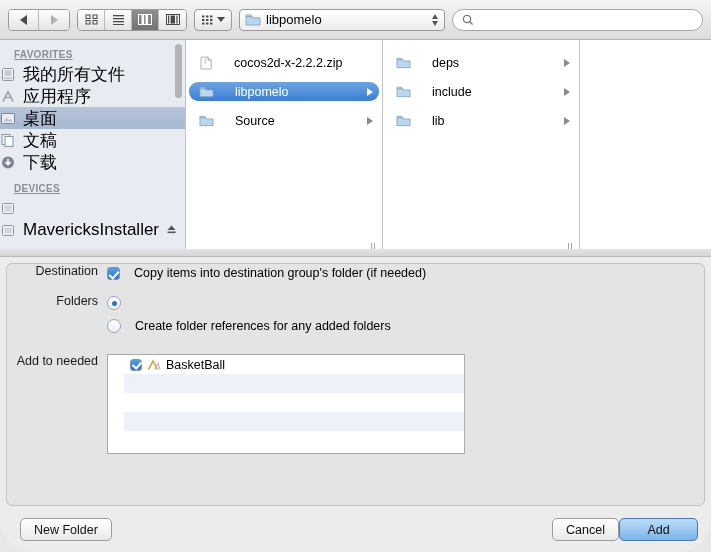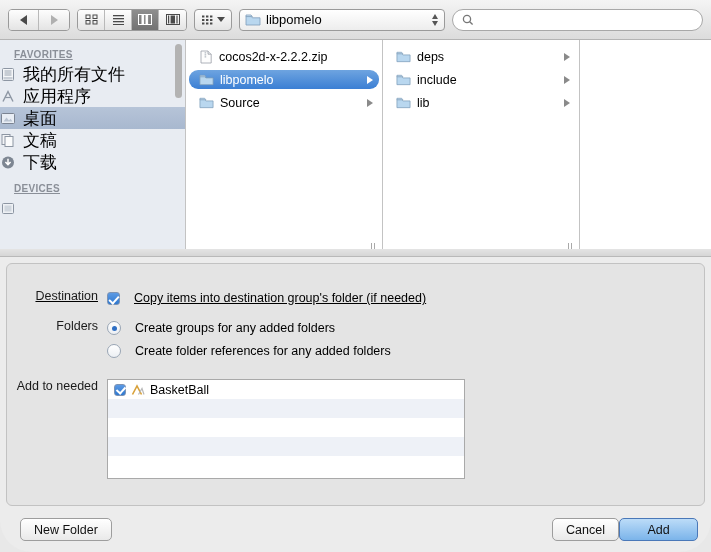--- a/index.html
+++ b/index.html
@@ -68,22 +68,22 @@
   .sb-item { height: 22px; display: flex; align-items: center; gap: 7px; font-size: 17px; }
   .sb-item.sel { background: linear-gradient(#b6c4d8, #a8b8cf); }
   .sb-item .nm { flex: 1; }
   .sb-icon { width: 16px; height: 15px; flex: 0 0 16px; }
   .sb-scroll { position: absolute; right: 3px; top: 4px; width: 7px; height: 54px;
                background: #b3b3b3; border-radius: 4px; }
   .eject { margin-right: 12px; }
 
   .col { width: 197px; height: 100%; border-right: 1px solid #c3c3c3; position: relative;
          background: #fff; padding-top: 3px; overflow: hidden; }
-  .col-row { height: 19px; display: flex; align-items: center; gap: 6px; padding: 0 6px 0 10px;
-             font-size: 12.5px; margin: 4px 3px; border-radius: 9px; }
+  .col-row { height: 19px; display: flex; align-items: center; gap: 21px; padding: 0 6px 0 10px;
+             font-size: 12.5px; margin: 10px 3px; border-radius: 9px; }
   .col-row.sel { background: linear-gradient(#6ea4e0, #3b7fd4); color: #fff; }
   .col-row .nm { flex: 1; white-space: nowrap; }
   .disc { width: 0; height: 0; border-top: 4px solid transparent; border-bottom: 4px solid transparent;
           border-left: 6px solid #8a8a8a; }
   .col-row.sel .disc { border-left-color: #fff; }
   .grip { position: absolute; bottom: 3px; right: 4px; width: 7px; height: 9px; }
   .grip i { display: inline-block; width: 1px; height: 9px; background: #a9a9a9; margin-right: 2px; vertical-align: top; }
   .col-empty { flex: 1; background: #fff; }
 
   .browser-btm { position: absolute; left: 0; top: 249px; width: 711px; height: 8px;
@@ -101,21 +101,21 @@
         border: 1px solid #7c93b4; background: linear-gradient(#5c9ae4, #2f78cf); }
   .cb::after { content: ""; position: absolute; left: 3px; top: 1px; width: 4px; height: 8px;
                border: solid #fff; border-width: 0 2px 2px 0; transform: rotate(42deg); }
   .radio { width: 14px; height: 14px; border-radius: 50%; flex: 0 0 14px; position: relative;
            border: 1px solid #9aa6b5; background: linear-gradient(#ffffff, #eceff3); }
   .radio.on::after { content: ""; position: absolute; left: 3.5px; top: 3.5px; width: 5px; height: 5px;
                      border-radius: 50%; background: #2f6fc4; }
   .optline { display: flex; align-items: center; gap: 14px; font-size: 12.5px; height: 18px; }
 
   .targetbox { width: 358px; height: 100px; background: #fff; border: 1px solid #a9a9a9; overflow: hidden; }
-  .trow { height: 19px; display: flex; align-items: center; gap: 5px; padding-left: 6px; font-size: 12.5px; }
+  .trow { height: 19px; display: flex; align-items: center; gap: 5px; padding-left: 6px; font-size: 12.5px; margin-left: 16px; }
   .trow:nth-child(even) { background: #eef1f7; }
   .trow .cb { width: 12px; height: 12px; flex: 0 0 12px; }
   .trow .cb::after { left: 2.5px; top: 0.5px; width: 4px; height: 7px; }
 
   
   .btmbar { position: absolute; left: 0; top: 506px; width: 711px; height: 46px; }
   .btn {
     height: 23px; padding: 0 13px; border: 1px solid #9d9d9d; border-radius: 5px;
     background: linear-gradient(#ffffff, #e9e9e9); font-size: 12.5px;
     font-family: "Liberation Sans", sans-serif; display: inline-flex; align-items: center;
@@ -275,20 +275,33 @@
 
       <div class="sb-head" style="padding-top:10px;">DEVICES</div>
 
       <div class="sb-item">
         <svg class="sb-icon" viewBox="0 0 16 15">
           <rect x="2.5" y="2.5" width="11" height="10" rx="1" fill="#eef1f5" stroke="#8d96a3"></rect>
           <rect x="4.5" y="4.5" width="7" height="6" fill="#cfd6de"></rect>
         </svg>
       </div>
 
+      <div class="sb-item">
+        <svg class="sb-icon" viewBox="0 0 16 15">
+          <rect x="2.5" y="2.5" width="11" height="10" rx="1" fill="#eef1f5" stroke="#8d96a3"></rect>
+          <rect x="4.5" y="4.5" width="7" height="6" fill="#cfd6de"></rect>
+        </svg>
+        <span class="nm">MavericksInstaller</span>
+        <span class="eject">
+          <svg width="11" height="11" viewBox="0 0 11 11">
+            <path d="M5.5 1.5 L9.5 6 L1.5 6 Z" fill="#555"></path>
+            <rect x="1.5" y="7.5" width="8" height="1.6" fill="#555"></rect>
+          </svg>
+        </span>
+      </div>
 
       <div class="sb-scroll"></div>
     </div>
 
     <div class="col">
       <div class="col-row">
         <svg width="14" height="14" viewBox="0 0 14 14">
           <path d="M2 1h7l3.2 3.2V13H2z" fill="#fdfdfd" stroke="#9aa0a8" stroke-width="0.8"></path>
           <path d="M9 1v3.2h3.2" fill="#e7e9ec" stroke="#9aa0a8" stroke-width="0.8"></path>
           <rect x="5.6" y="2.2" width="1.6" height="1.3" fill="#b6bcc4"></rect>
@@ -348,34 +361,33 @@
       <div class="grip"><i></i><i></i></div>
     </div>
 
     <div class="col col-empty" style="width:130px;border-right:none;"></div>
   </div>
 
   <div class="browser-btm"></div>
 
   <div class="accessory">
 
-    <div class="row" style="margin-top:25px;text-decoration:underline;">
+    <div class="row" style="">
       <div class="rlabel">Destination</div>
       <div class="optline">
         <span class="cb"></span>
         <span>Copy items into destination group's folder (if needed)</span>
       </div>
     </div>
 
     <div class="row" style="margin-top:12px;">
       <div class="rlabel">Folders</div>
       <div>
         <div class="optline" style="margin-bottom:5px;">
           <span class="radio on"></span>
-          <span>Create groups for any added folders</span>
         </div>
         <div class="optline">
           <span class="radio"></span>
           <span>Create folder references for any added folders</span>
         </div>
       </div>
     </div>
 
     <div class="row" style="margin-top:19px;">
       <div class="rlabel">Add to needed</div>

